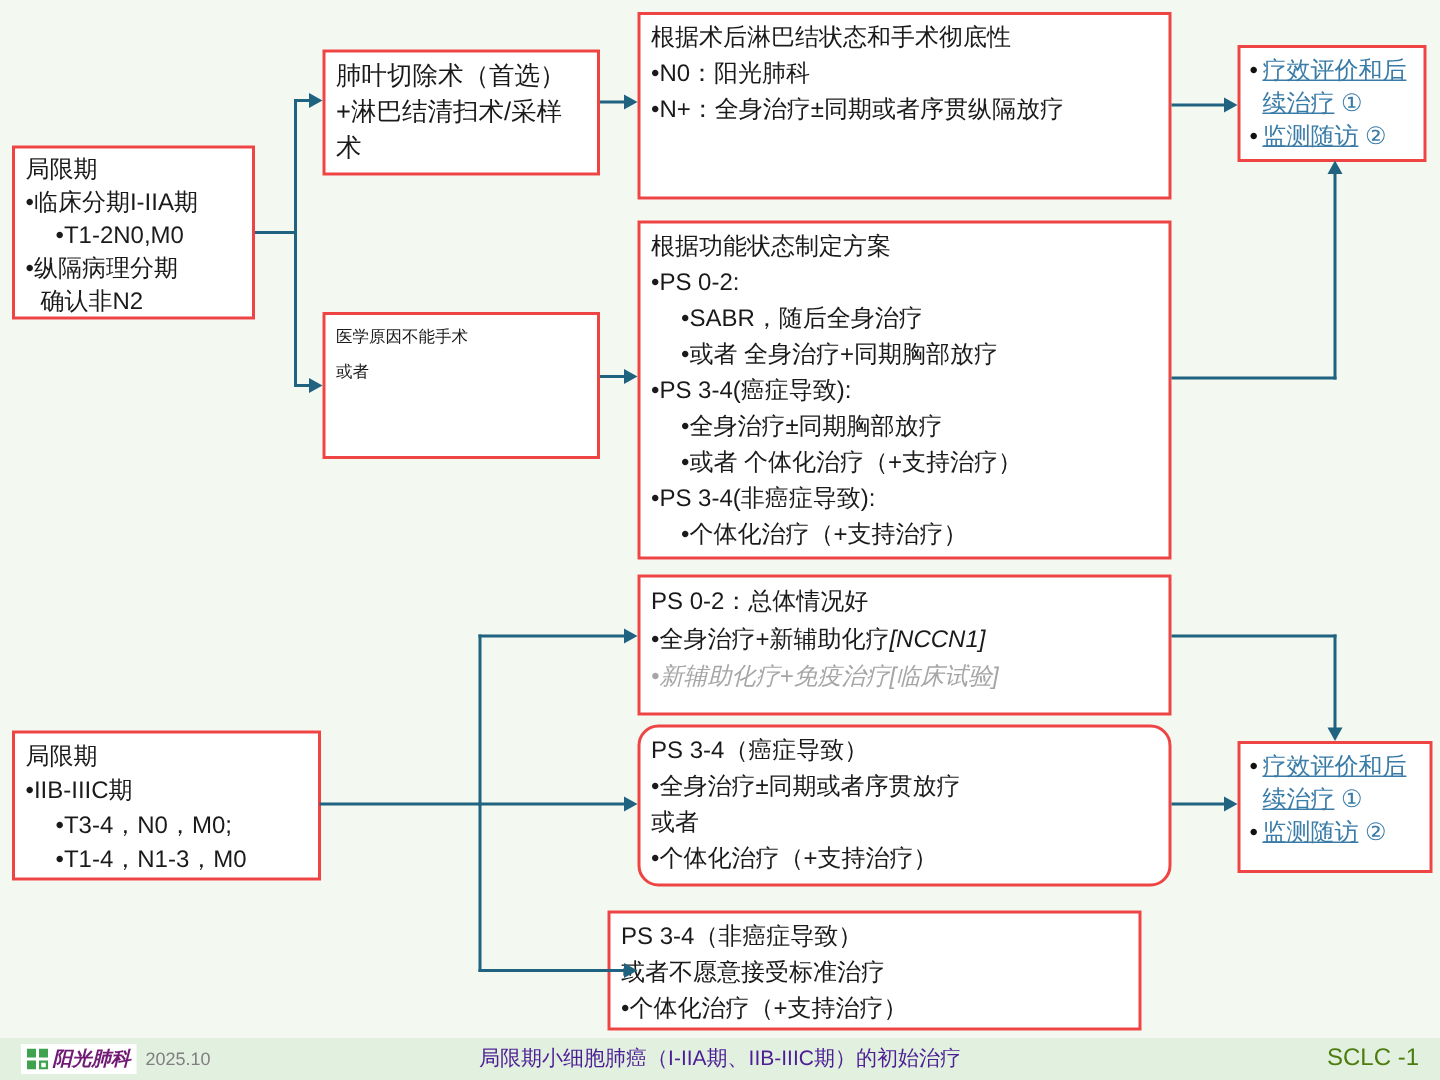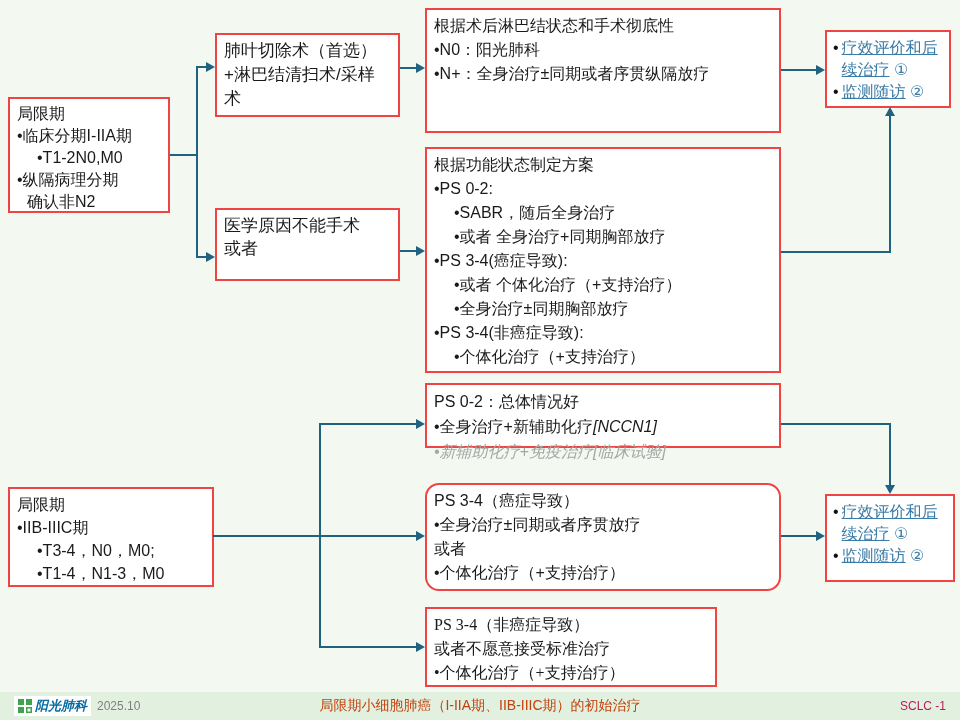--- a/index.html
+++ b/index.html
@@ -29,62 +29,62 @@
   .fl-link{color:#3a7ca8;text-decoration:underline;cursor:pointer;}
   .fl-num{color:#3a7ca8;text-decoration:none;}
   .ref-italic{font-style:italic;}
   .gray-italic{color:#a6a6a6;font-style:italic;}
   
   .footer{position:absolute;left:0;bottom:0;width:960px;height:28px;background:#e2f0df;
           display:flex;align-items:center;box-sizing:border-box;padding:0 14px;
           font-size:13px;color:#595959;}
   .footer-left{display:flex;align-items:center;gap:6px;}
   .logo-chip{display:inline-flex;align-items:center;gap:3px;background:#ffffff;padding:1px 4px;}
-  .logo-text{color:#0369a1;font-family:"Liberation Serif","DejaVu Serif",serif;
+  .logo-text{color:#701a75;font-family:"Liberation Serif","DejaVu Serif",serif;
              font-style:italic;font-weight:bold;font-size:13px;}
   .footer-date{color:#7f7f7f;font-size:12px;}
-  .footer-title{position:absolute;left:0;right:0;text-align:center;color:#c2410c;font-size:14px;}
-  .footer-page{margin-left:auto;color:#be185d;font-size:12px;z-index:1;}
+  .footer-title{position:absolute;left:0;right:0;text-align:center;color:#4c1d95;font-size:14px;}
+  .footer-page{margin-left:auto;color:#4d7c0f;font-size:16px;z-index:1;}
 </style>
 </head>
 <body>
 
 <div id="slide">
 
   <div class="box tight" style="left:8px;top:97px;width:162px;height:116px;">
     <div class="ln">局限期</div>
     <div class="ln hang">•临床分期I-IIA期</div>
     <div class="ln hang sub">•T1-2N0,M0</div>
     <div class="ln hang">•纵隔病理分期</div>
     <div class="ln cont">确认非N2</div>
   </div>
 
   <div class="box" style="left:215px;top:33px;width:185px;height:84px;font-size:17px;">
     <div class="ln">肺叶切除术（首选）+淋巴结清扫术/采样术</div>
   </div>
 
-  <div class="box" style="left:215px;top:208px;width:185px;height:73px;font-size:17px;line-height:23px;">
+  <div class="box" style="left:215px;top:208px;width:185px;height:98px;font-size:11px;line-height:23px;">
     <div class="ln">医学原因不能手术</div>
     <div class="ln">或者</div>
   </div>
 
   <div class="box" style="left:425px;top:8px;width:356px;height:125px;">
     <div class="ln">根据术后淋巴结状态和手术彻底性</div>
     <div class="ln hang">•N0：阳光肺科</div>
     <div class="ln hang">•N+：全身治疗±同期或者序贯纵隔放疗</div>
   </div>
 
   <div class="box" style="left:425px;top:147px;width:356px;height:226px;">
     <div class="ln">根据功能状态制定方案</div>
     <div class="ln hang">•PS 0-2:</div>
     <div class="ln hang sub">•SABR，随后全身治疗</div>
     <div class="ln hang sub">•或者 全身治疗+同期胸部放疗</div>
     <div class="ln hang">•PS 3-4(癌症导致):</div>
+    <div class="ln hang sub">•全身治疗±同期胸部放疗</div>
     <div class="ln hang sub">•或者 个体化治疗（+支持治疗）</div>
-    <div class="ln hang sub">•全身治疗±同期胸部放疗</div>
     <div class="ln hang">•PS 3-4(非癌症导致):</div>
     <div class="ln hang sub">•个体化治疗（+支持治疗）</div>
   </div>
 
   <div class="box followup" style="left:825px;top:30px;width:126px;height:78px;">
     <div class="fl-row">
       <span class="fl-bullet">•</span>
       <span class="fl-text"><a class="fl-link"><span>疗效评价和后续治疗</span></a> <span class="fl-num">①</span></span>
     </div>
     <div class="fl-row">
@@ -93,34 +93,34 @@
     </div>
   </div>
 
   <div class="box" style="left:8px;top:487px;width:206px;height:100px;line-height:23px;">
     <div class="ln">局限期</div>
     <div class="ln hang">•IIB-IIIC期</div>
     <div class="ln hang sub">•T3-4，N0，M0;</div>
     <div class="ln hang sub">•T1-4，N1-3，M0</div>
   </div>
 
-  <div class="box" style="left:425px;top:383px;width:356px;height:65px;line-height:25px;">
+  <div class="box" style="left:425px;top:383px;width:356px;height:94px;line-height:25px;">
     <div class="ln">PS 0-2：总体情况好</div>
     <div class="ln hang"><span>•全身治疗+新辅助化疗</span><span class="ref-italic">[NCCN1]</span></div>
     <div class="ln hang gray-italic">•新辅助化疗+免疫治疗[临床试验]</div>
   </div>
 
   <div class="box" style="left:425px;top:483px;width:356px;height:108px;border-radius:14px;">
     <div class="ln">PS 3-4（癌症导致）</div>
     <div class="ln hang">•全身治疗±同期或者序贯放疗</div>
     <div class="ln">或者</div>
     <div class="ln hang">•个体化治疗（+支持治疗）</div>
   </div>
 
-  <div class="box" style="left:425px;top:607px;width:292px;height:80px;font-family:Liberation Serif, serif;">
+  <div class="box" style="left:405px;top:607px;width:356px;height:80px;">
     <div class="ln">PS 3-4（非癌症导致）</div>
     <div class="ln">或者不愿意接受标准治疗</div>
     <div class="ln hang">•个体化治疗（+支持治疗）</div>
   </div>
 
   <div class="box followup" style="left:825px;top:494px;width:130px;height:88px;">
     <div class="fl-row">
       <span class="fl-bullet">•</span>
       <span class="fl-text"><a class="fl-link"><span>疗效评价和后续治疗</span></a> <span class="fl-num">①</span></span>
     </div>

